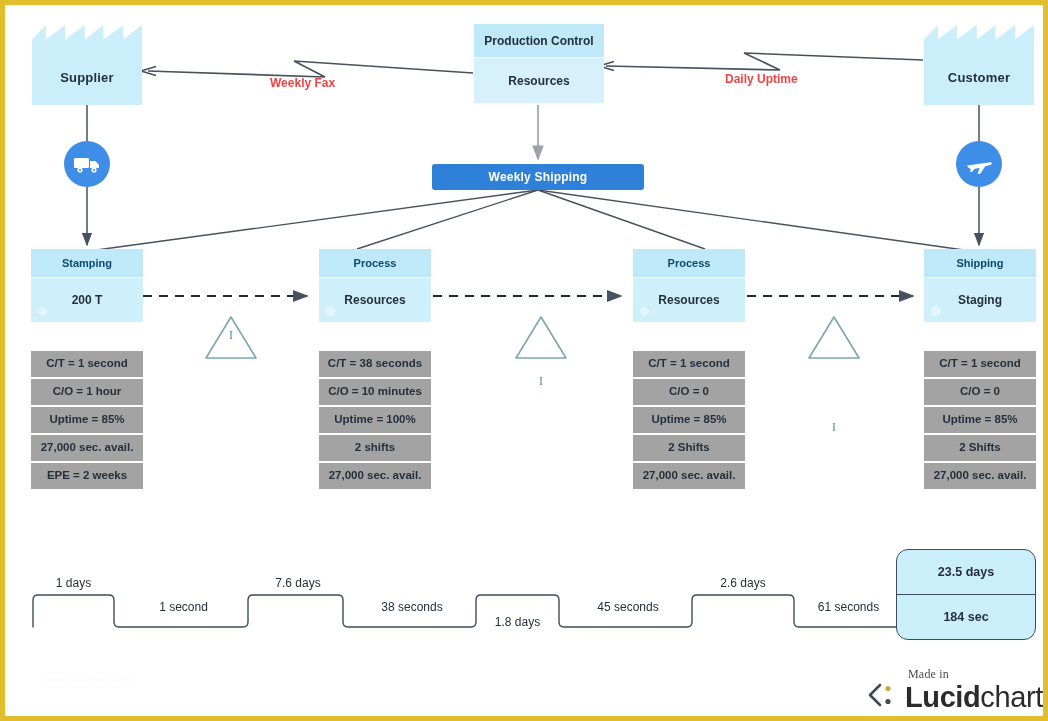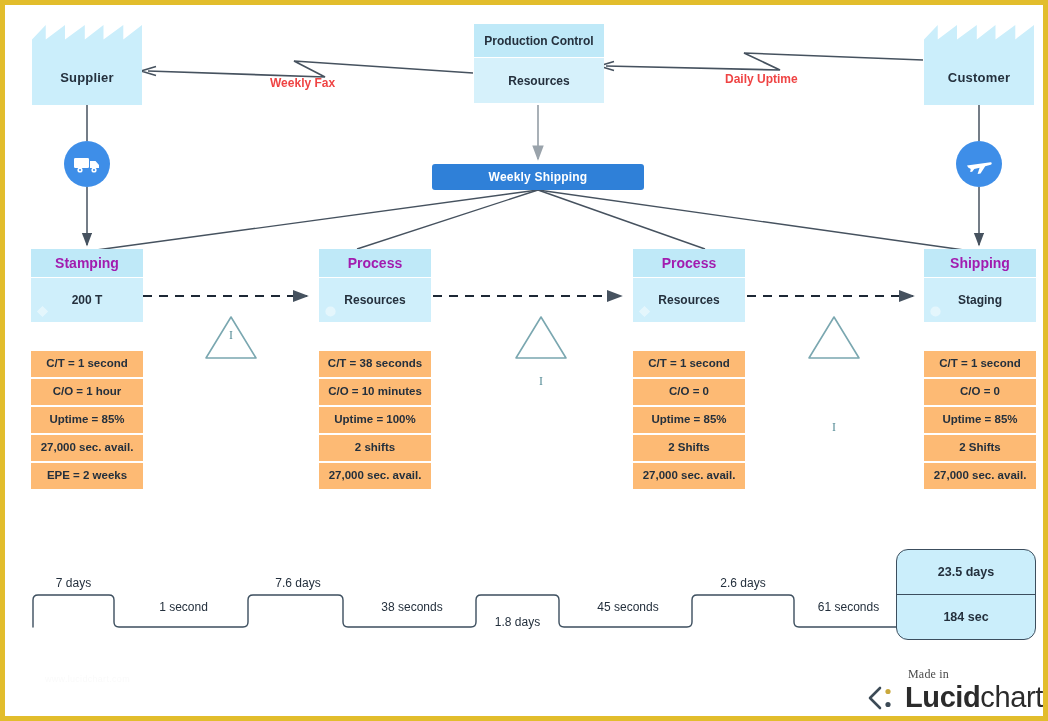--- a/index.html
+++ b/index.html
@@ -84,41 +84,41 @@
     color: #ffffff; font-size: 12px; font-weight: bold;
     letter-spacing: .2px;
   }
 
   
   .process { width: 112px; }
   .proc-head {
     background: #bfe9f8;
     height: 28px;
     display: flex; align-items: center; justify-content: center;
-    font-size: 14px; font-weight: bold; color: #a21caf;
+    font-size: 11px; font-weight: bold; color: #0c4a6e;
   }
   .proc-body {
     position: relative;
     background: #cfeffb;
     height: 44px;
     margin-top: 1px;
     display: flex; align-items: center; justify-content: center;
     font-size: 12px; font-weight: bold; color: #24303d;
   }
   .proc-badge {
     position: absolute;
     left: 5px; bottom: 4px;
     width: 13px; height: 13px;
     opacity: .45;
   }
 
   
   .databox-stack { width: 112px; }
   .databox {
-    background: #fdba74;
+    background: #a3a3a3;
     min-height: 26px;
     margin-bottom: 2px;
     display: flex; align-items: center; justify-content: center;
     text-align: center;
     font-size: 11.5px; font-weight: bold; color: #24303d;
     line-height: 1.15;
     padding: 3px 4px;
     box-sizing: border-box;
   }
 
@@ -169,21 +169,21 @@
 
   
   .made-in {
     position: absolute;
     font-size: 12px;
     color: #4a4a4a;
     letter-spacing: .2px;
   }
   .lucid-wrap {
     position: absolute;
-    display: flex; align-items: flex-end;
+    display: flex; align-items: flex-start;
   }
   .lucid-mark { margin-right: 7px; }
   .lucid-text {
     font-size: 29px;
     color: #2b2b2b;
     letter-spacing: -.4px;
     line-height: 1;
   }
   .lucid-text b { font-weight: bold; }
   .lucid-text span { font-weight: normal; }
@@ -379,21 +379,21 @@
   <div class="node inv-tri" style="left:199px; top:309px;">
     <div class="glyph">I</div>
   </div>
   <div class="node inv-tri" style="left:509px; top:309px;">
     <div class="glyph">I</div>
   </div>
   <div class="node inv-tri" style="left:802px; top:309px;">
     <div class="glyph">I</div>
   </div>
 
-  <div class="tl-lead" style="left:28px; top:571px; width:81px;">7 days</div>
+  <div class="tl-lead" style="left:28px; top:571px; width:81px;">1 days</div>
   <div class="tl-lead" style="left:248px; top:571px; width:90px;">7.6 days</div>
   <div class="tl-lead" style="left:471px; top:571px; width:83px;margin-top:39px;">1.8 days</div>
   <div class="tl-lead" style="left:687px; top:571px; width:102px;">2.6 days</div>
 
   <div class="tl-proc" style="left:114px; top:595px; width:129px;">1 second</div>
   <div class="tl-proc" style="left:343px; top:595px; width:128px;">38 seconds</div>
   <div class="tl-proc" style="left:559px; top:595px; width:128px;">45 seconds</div>
   <div class="tl-proc" style="left:794px; top:595px; width:99px;">61 seconds</div>
 
   <div class="node summary" style="left:891px; top:544px;">

